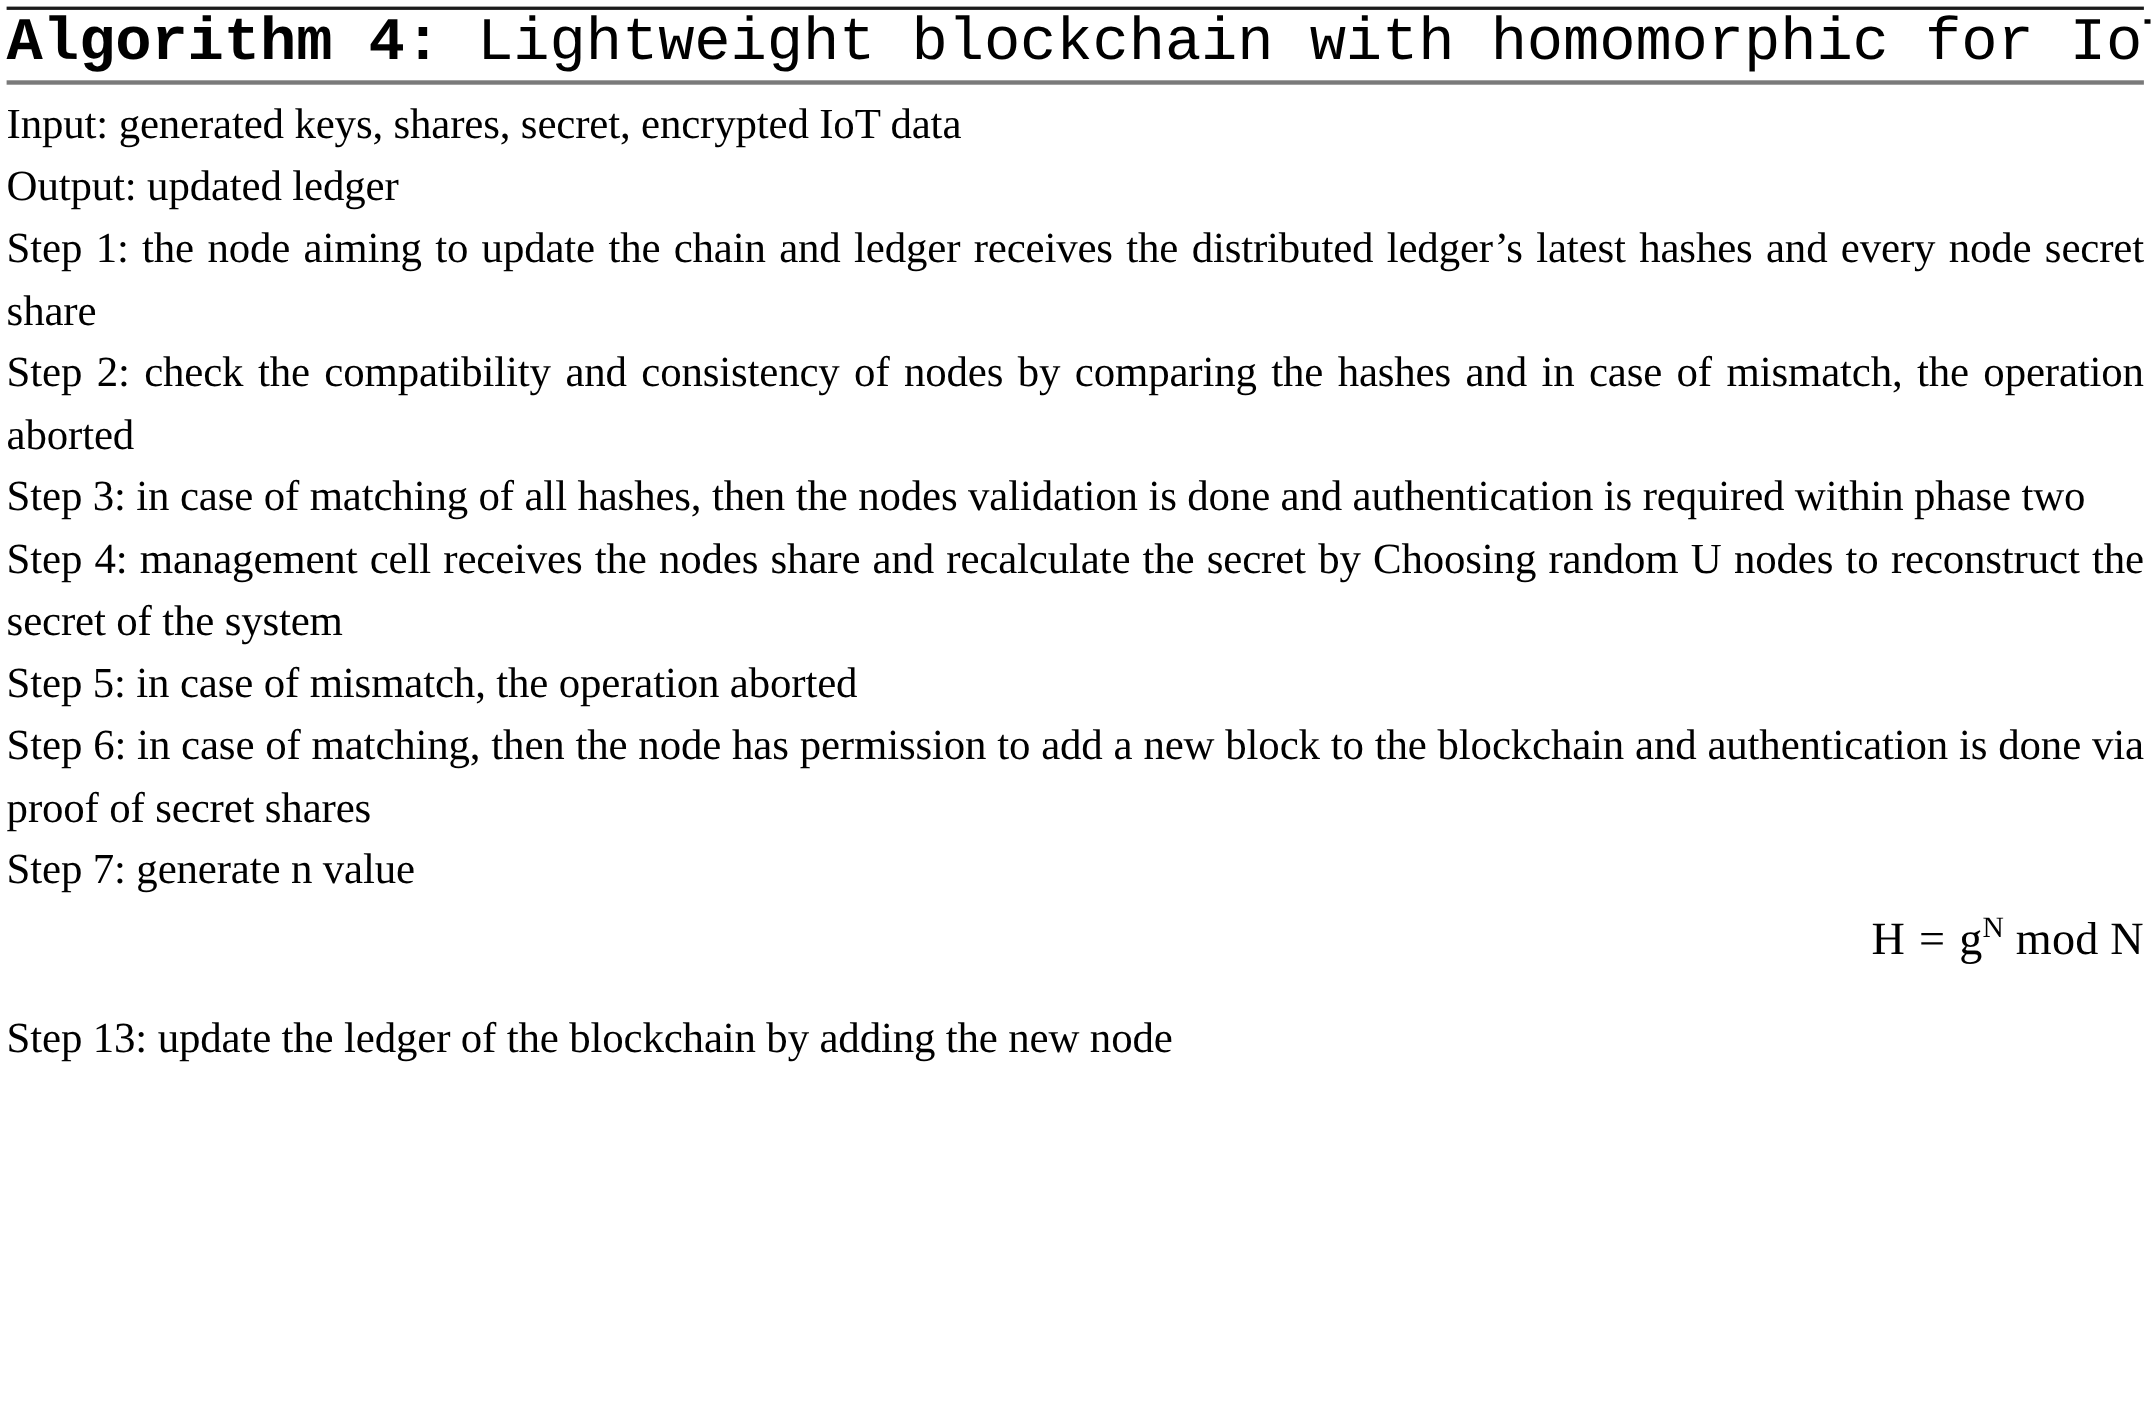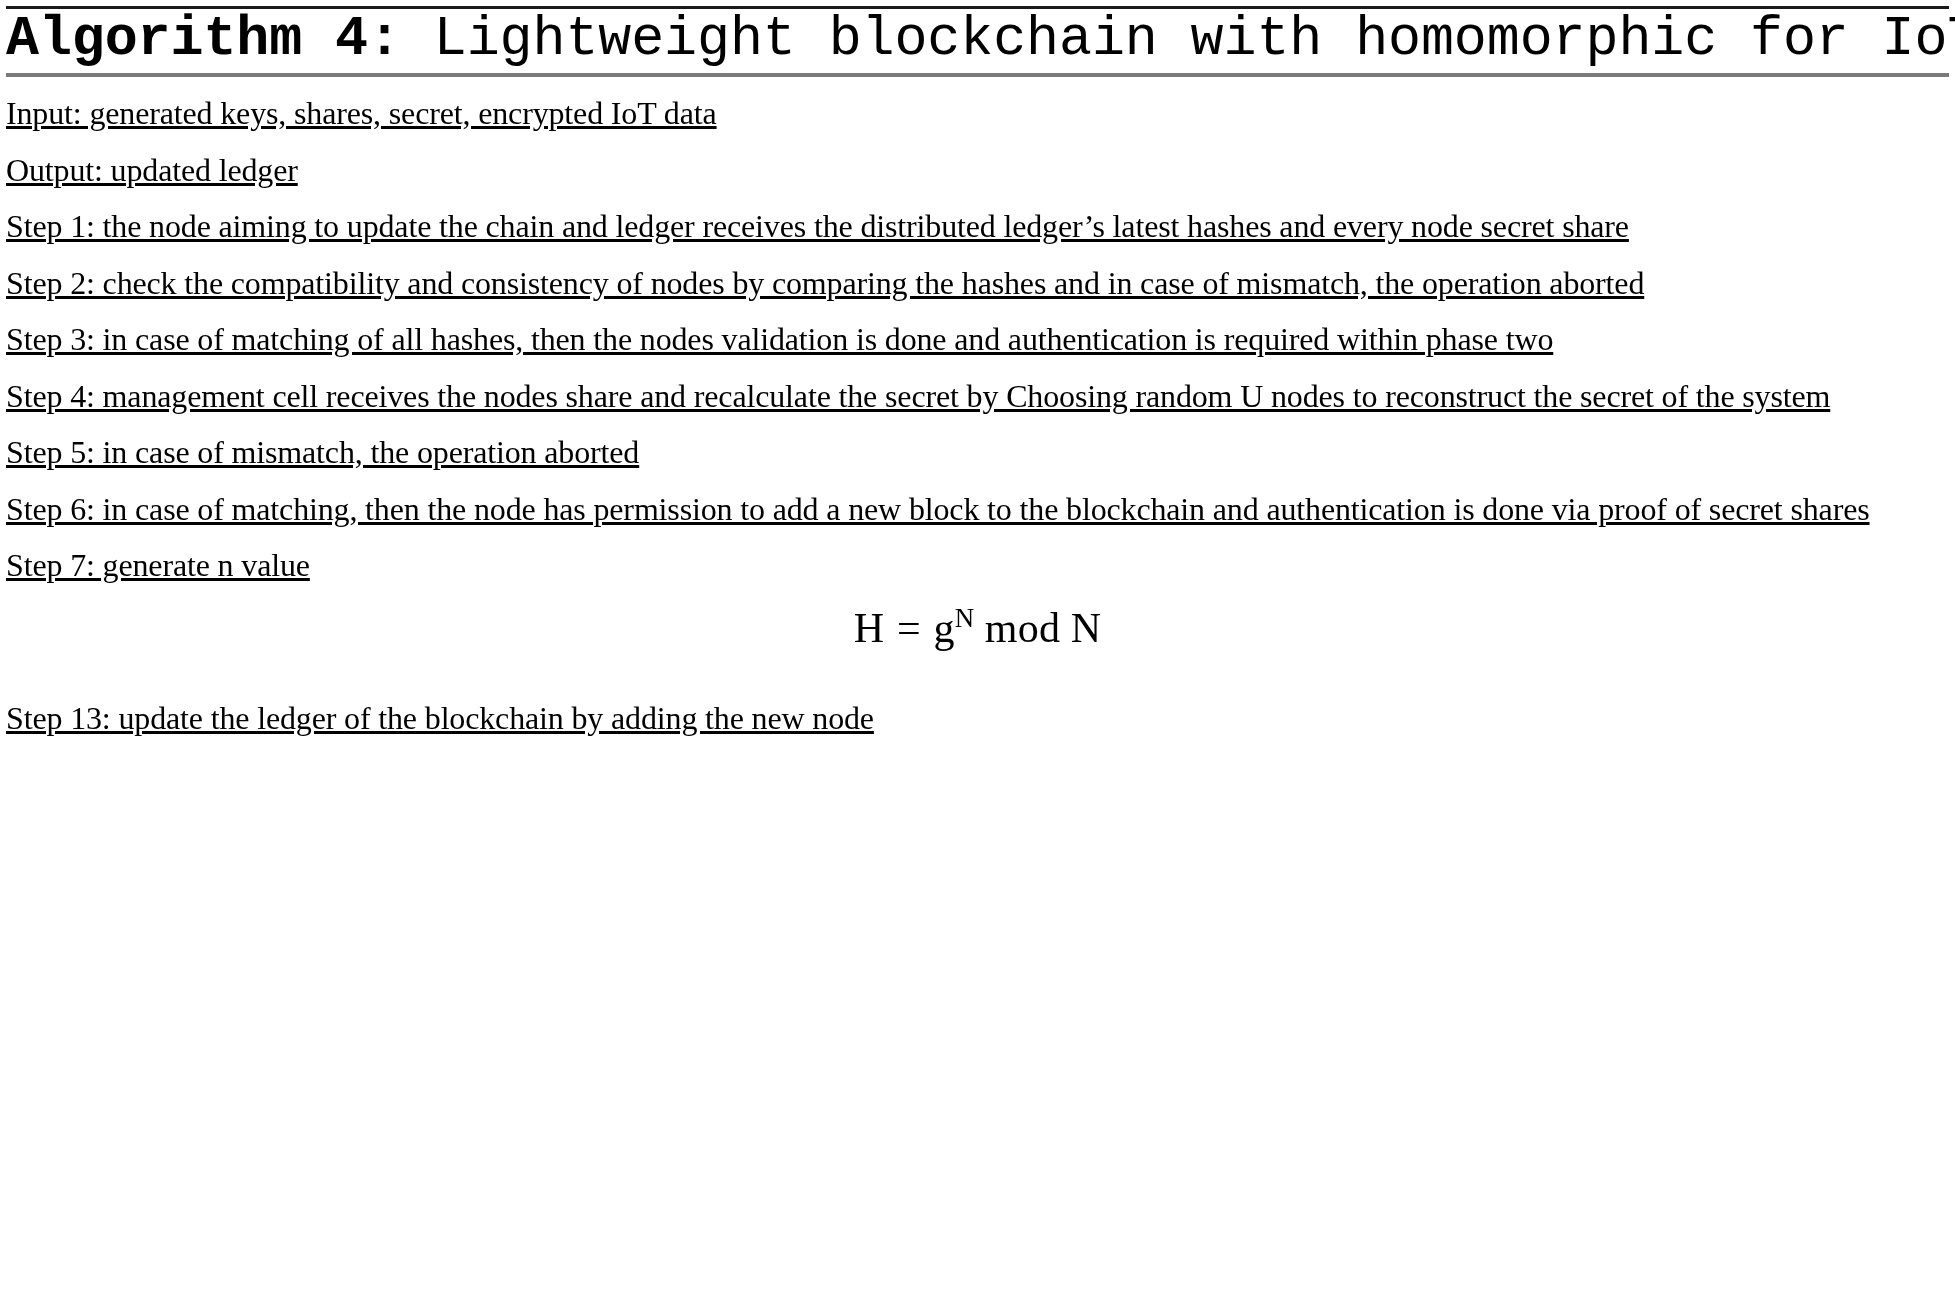--- a/index.html
+++ b/index.html
@@ -47,32 +47,31 @@
   }
   .algo-title .algo-caption {
     font-weight: normal;
   }
 
   
   .algo-body {
     padding-top: 8px;
   }
   .algo-line {
-    font-size: 32px;
+    font-size: 39px;
     line-height: 56.5px;
     text-align: justify;
     text-justify: inter-word;
     margin: 0;
     hyphens: none;
     letter-spacing: -0.15px;
-    text-decoration: underline;
   }
 
   .formula-line {
-    text-align: center;
+    text-align: right;
     font-size: 42px;
     line-height: 56.5px;
     margin: 6px 0 34px 0;
     letter-spacing: 0.2px;
   }
   .formula-line .var-sup {
     font-size: 0.64em;
     vertical-align: super;
     line-height: 0;
     letter-spacing: 0;

